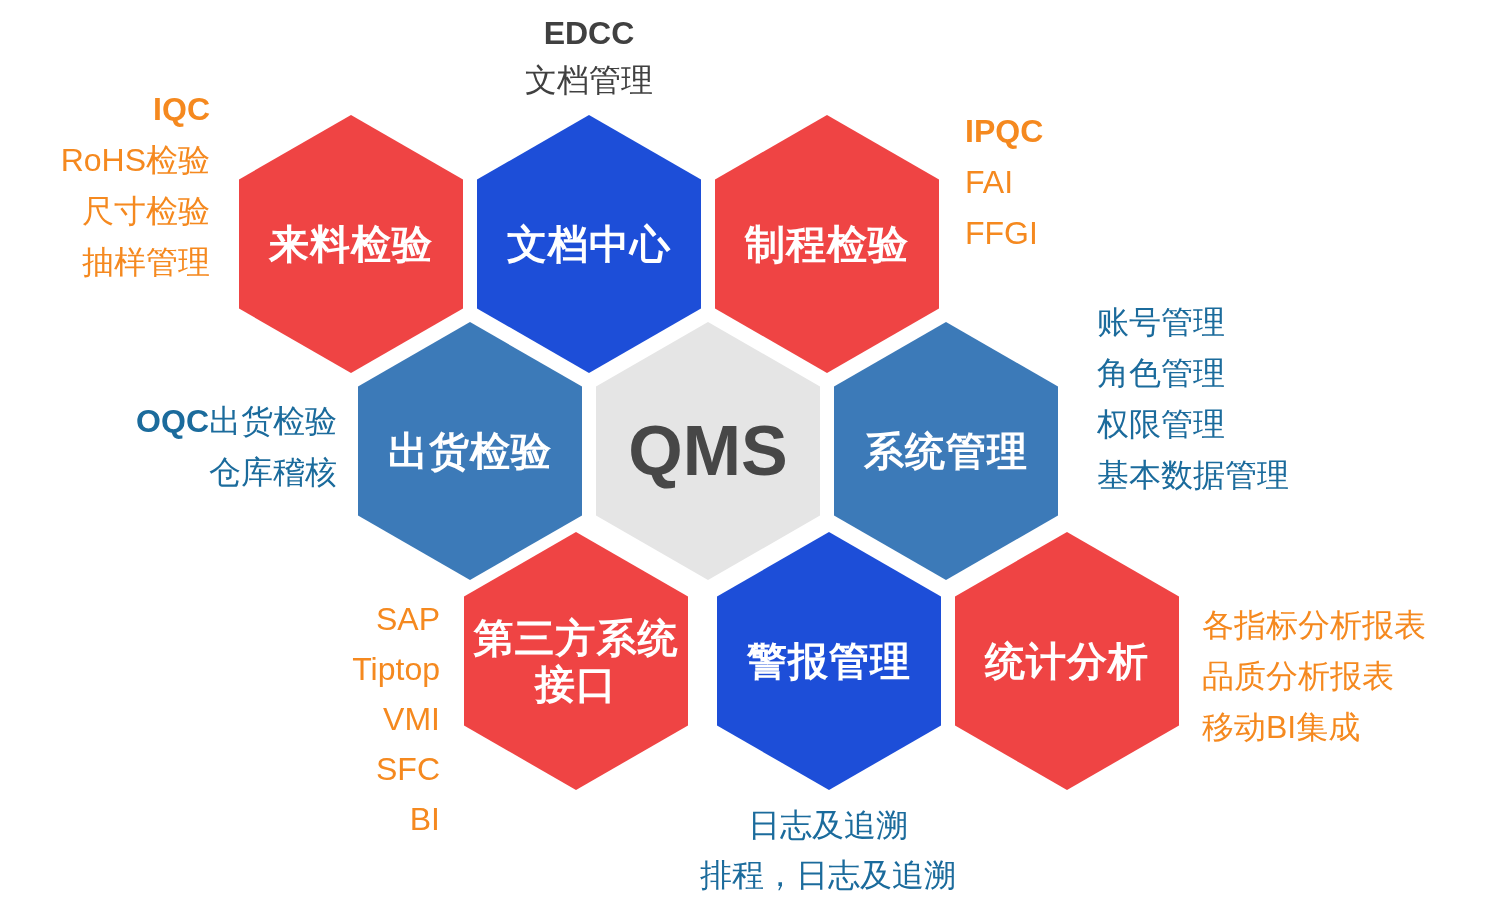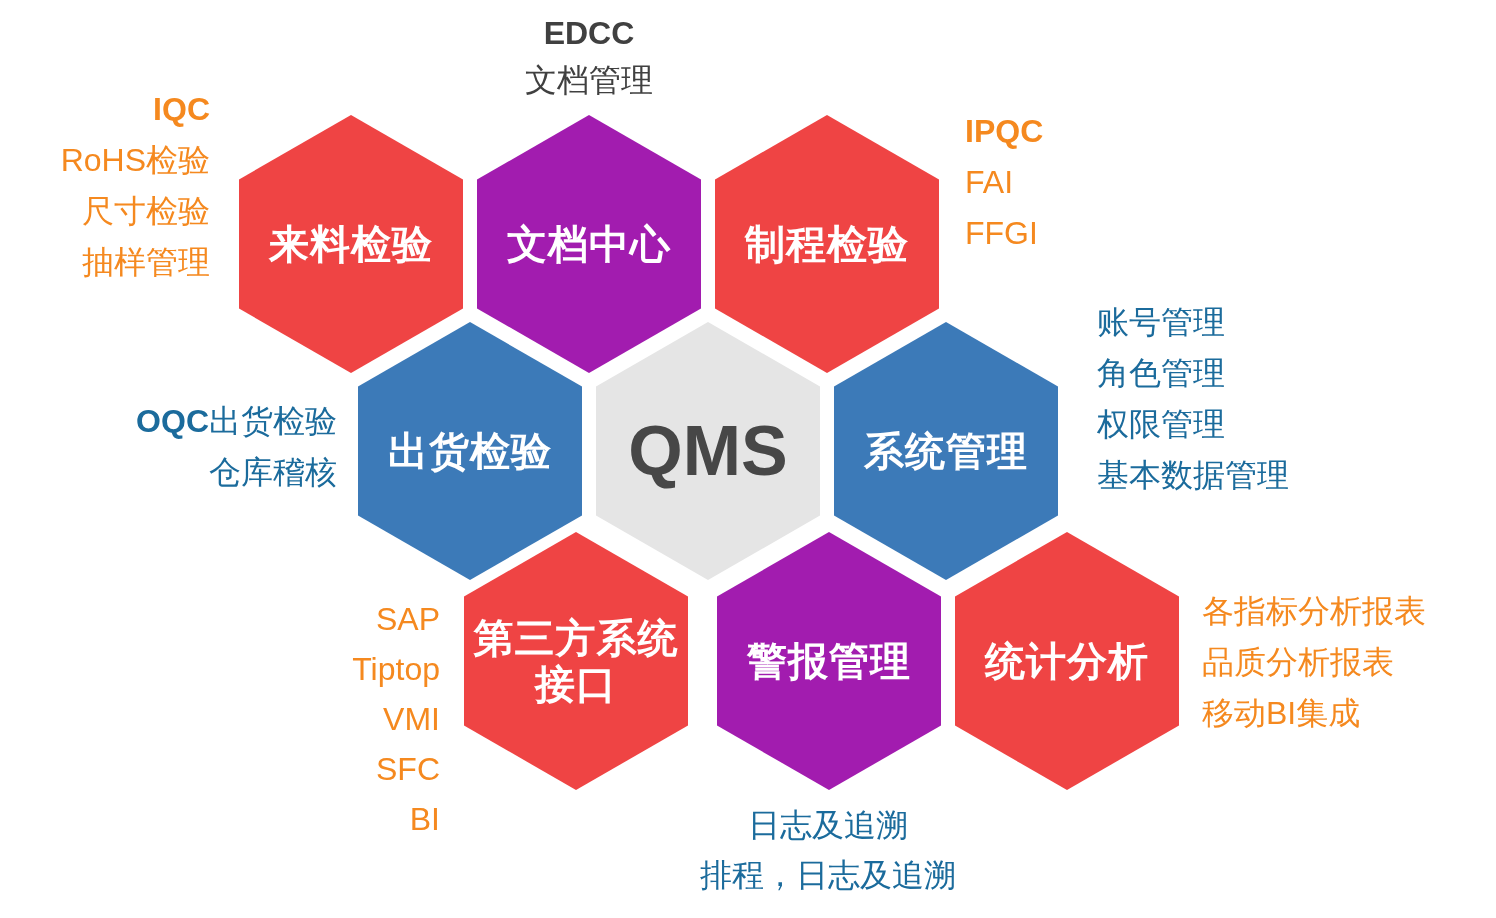--- a/index.html
+++ b/index.html
@@ -27,21 +27,21 @@
   }
   .hex .hex-label {
     color: #ffffff;
     font-weight: bold;
     font-size: 40px;
     line-height: 46px;
     letter-spacing: 1px;
     white-space: nowrap;
   }
   .bg-orange   { background: #ef4444; }
-  .bg-darkblue { background: #a21caf; }
+  .bg-darkblue { background: #1d4ed8; }
   .bg-midblue  { background: #3C7AB8; }
   .bg-green    { background: #e5e5e5; justify-content: center; }
 
   .hex-incoming   { left: 239px; top: 115px; }
   .hex-document   { left: 477px; top: 115px; }
   .hex-process    { left: 715px; top: 115px; }
   .hex-shipping   { left: 358px; top: 322px; }
   .hex-qms        { left: 596px; top: 322px; }
   .hex-system     { left: 834px; top: 322px; }
   .hex-thirdparty { left: 464px; top: 532px; }
@@ -68,21 +68,21 @@
   .txt-teal     { color: #1B6B9C; }
   .txt-darkblue { color: #404040; }
 
   .note-iqc        { right: 1286px; top: 84px;  text-align: right; }
   .note-edcc       { left: 477px;   top: 10px;  width: 224px; text-align: center; line-height: 47px; }
   .note-ipqc       { left: 965px;   top: 106px; text-align: left; }
   .note-system     { left: 1097px;  top: 297px; text-align: left; }
   .note-oqc        { right: 1159px; top: 396px; text-align: right; }
   .note-thirdparty { right: 1056px; top: 594px; text-align: right; line-height: 50px; }
   .note-alarm      { left: 578px;   top: 800px; width: 500px; text-align: center; line-height: 50px; }
-  .note-stats      { left: 1202px;  top: 586px; text-align: left; }
+  .note-stats      { left: 1202px;  top: 600px; text-align: left; }
 </style>
 </head>
 <body>
 
 <div class="canvas">
 
   <div class="hex bg-orange hex-incoming">
     <div class="hex-label">来料检验</div>
   </div>
 

